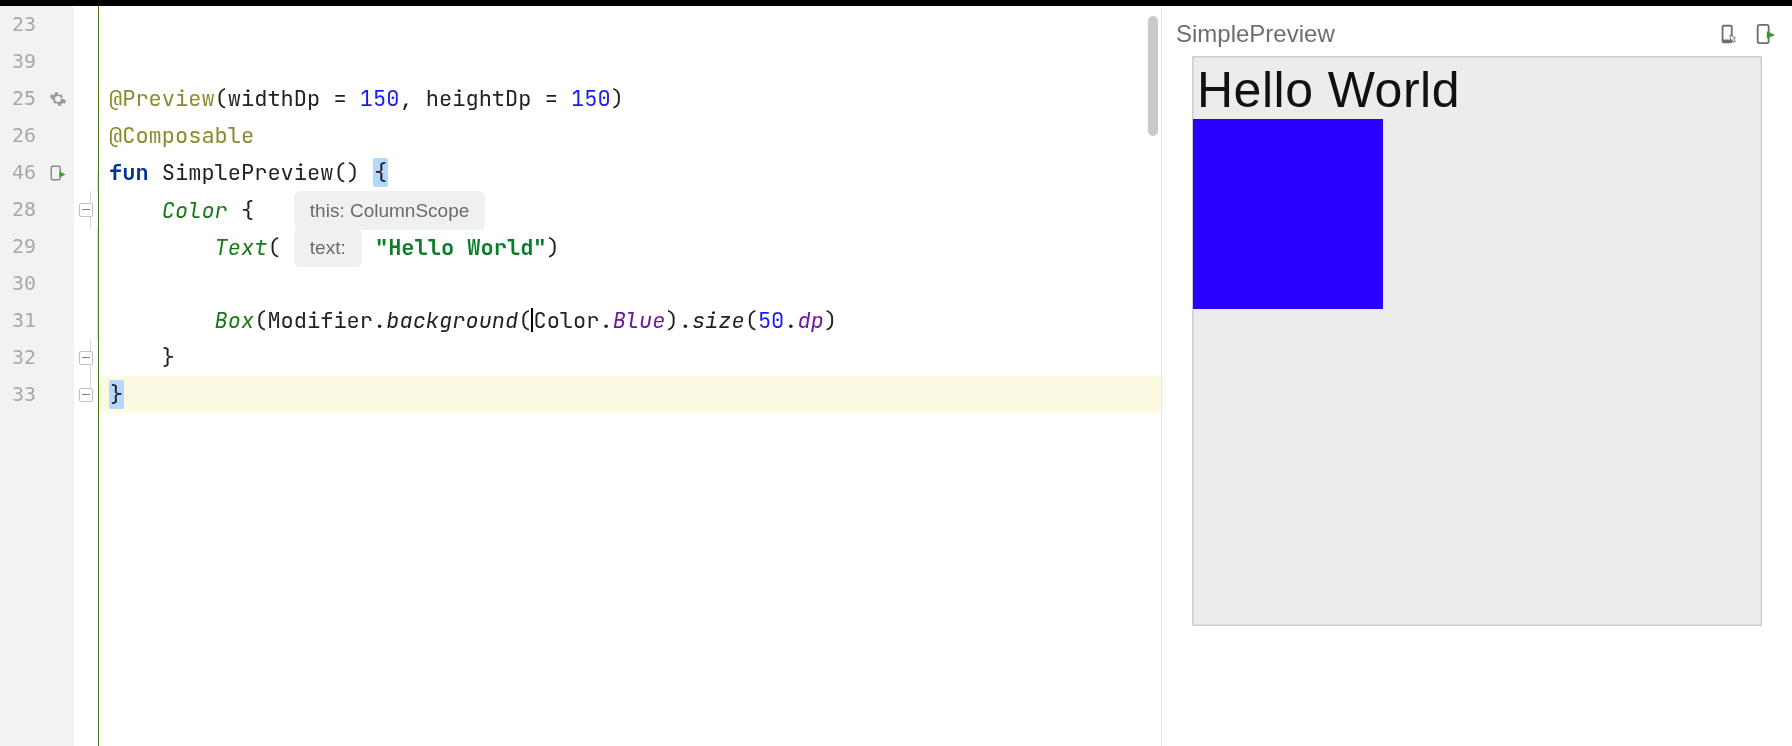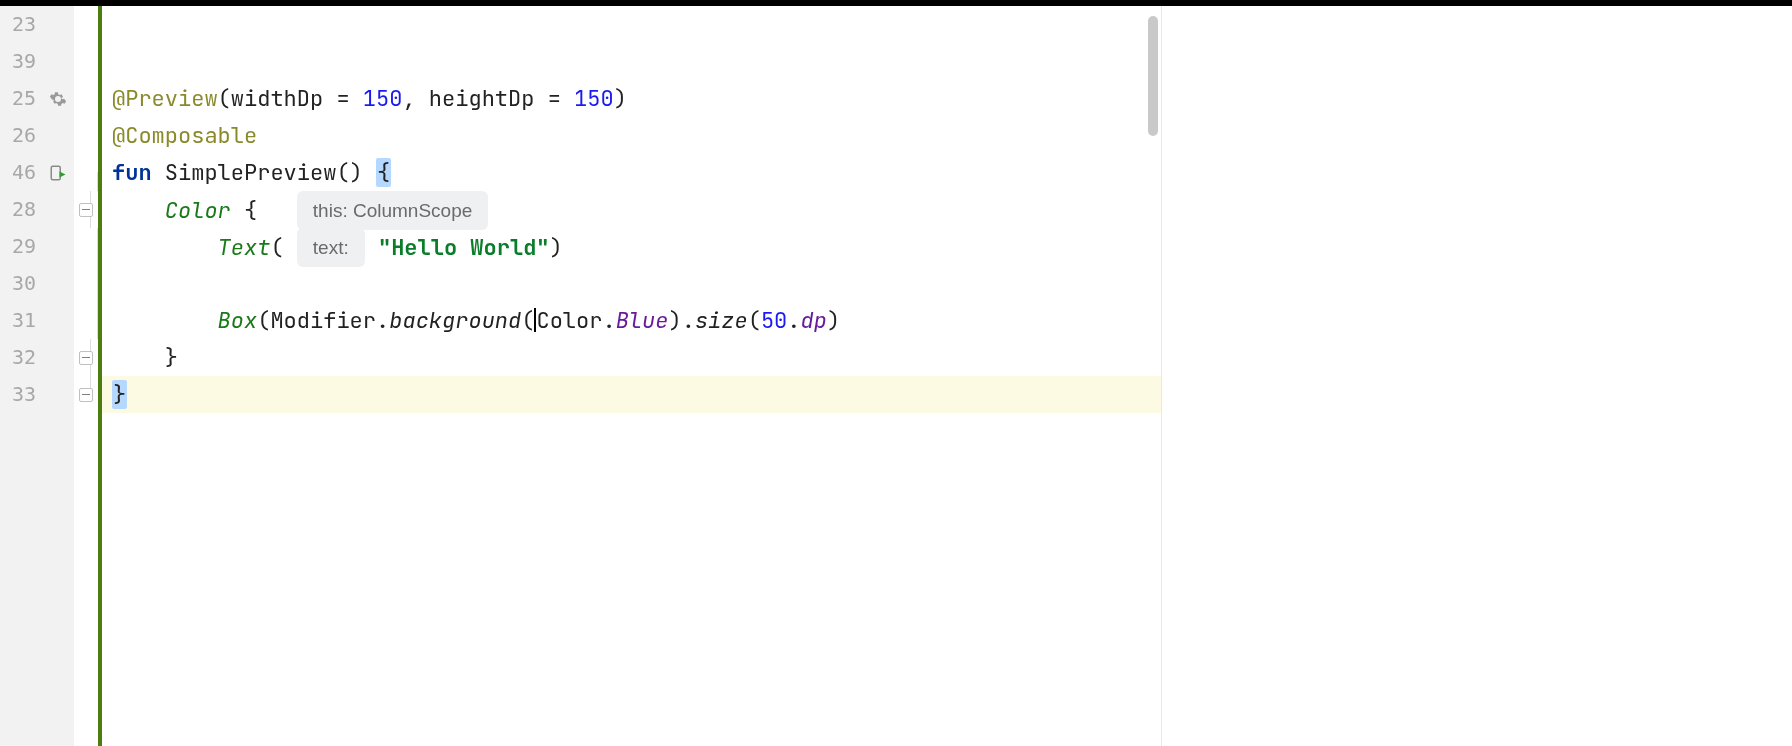--- a/index.html
+++ b/index.html
@@ -26,21 +26,21 @@
     height: 100%;
     position: relative;
     border-right: 1px solid #e8e8e8;
     min-width: 0;
     overflow: hidden;
   }
   .gutter {
     display: flex;
     height: 100%;
     background: #f2f2f2;
-    border-right: 4px solid #4d7c0f;
+    border-right: 1px solid #4d7c0f;
     user-select: none;
   }
   .gutter-col {
     display: flex;
     flex-direction: column;
   }
   .linenums { width: 42px; }
   .icons-col { width: 32px; align-items:center; }
   .fold-col  { width: 24px; align-items:center; background:#fff; position:relative;}
   .ln {
@@ -245,15 +245,35 @@
       <div class="line"><span>    </span><span class="c-brace">}</span></div>
       <div class="line hl-line"><span class="c-brace brace-hl">}</span></div>
     </div>
 
     <div class="vscroll">
       <div class="vthumb"></div>
     </div>
   </div>
 
   <div class="preview">
+    <div class="prev-hdr">
+      <div class="prev-title">SimplePreview</div>
+      <div class="toolbtn">
+        <svg width="22" height="22" viewBox="0 0 24 24">
+          <rect x="4" y="2" width="12" height="20" rx="2" fill="#6e6e6e"></rect>
+          <rect x="6" y="4" width="8" height="14" fill="#fff"></rect>
+          <path d="M13 13 l6 3 -2 1 2 3 -2 1 -2-3 -1 2 z" fill="#fff" stroke="#6e6e6e" stroke-width="1"></path>
+        </svg>
+      </div>
+      <div class="toolbtn">
+        <svg width="22" height="22" viewBox="0 0 24 24">
+          <rect x="4" y="2" width="12" height="20" rx="2" fill="none" stroke="#6e6e6e" stroke-width="2"></rect>
+          <polygon points="14,9 23,13 14,17" fill="#2e9e2e"></polygon>
+        </svg>
+      </div>
+    </div>
+    <div class="canvas">
+      <div class="hello">Hello World</div>
+      <div class="bluebox"></div>
+    </div>
   </div>
 
 </div>
 
 </body></html>

